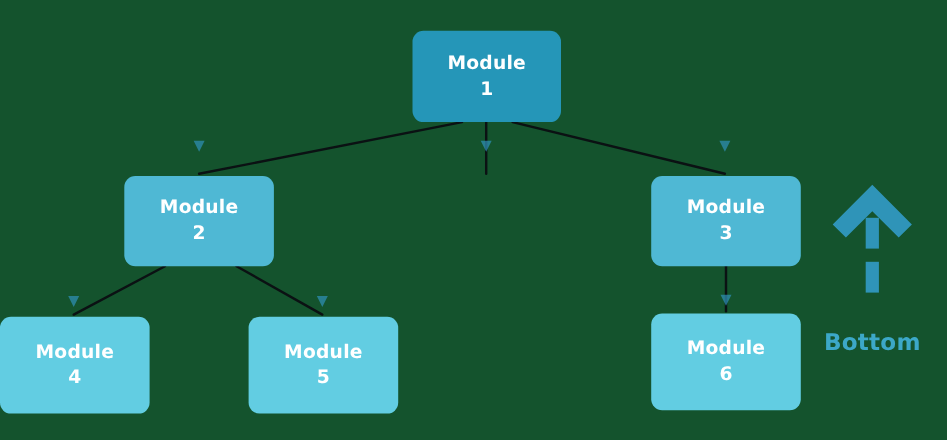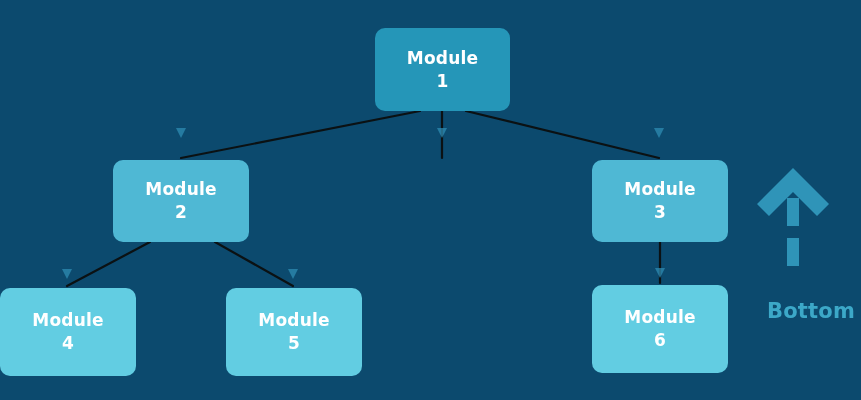--- a/index.html
+++ b/index.html
@@ -68,26 +68,26 @@
     left: 731px;
     top: 296px;
     width: 124px;
     text-align: center;
     font-weight: 700;
     font-size: 21px;
     line-height: 1.45;
     letter-spacing: 0.2px;
     user-select: none;
   }
-  #bottom-up-label .bu-line { display: block; text-align: right; }
+  #bottom-up-label .bu-line { display: block; }
 </style>
 </head>
 <body>
 
-<div id="stage" style="background: #0c4a6e;">
+<div id="stage" style="background: #14532d;">
 
   <svg id="connectors" viewBox="0 0 861 400" xmlns="http://www.w3.org/2000/svg">
     <g stroke="#0b1113" stroke-width="2.2" fill="none" stroke-linecap="round">
 
       <path d="M 420 111 L 181 158"></path>
 
       <path d="M 442 111 L 442 158"></path>
 
       <path d="M 466 111 L 659 158"></path>
 

